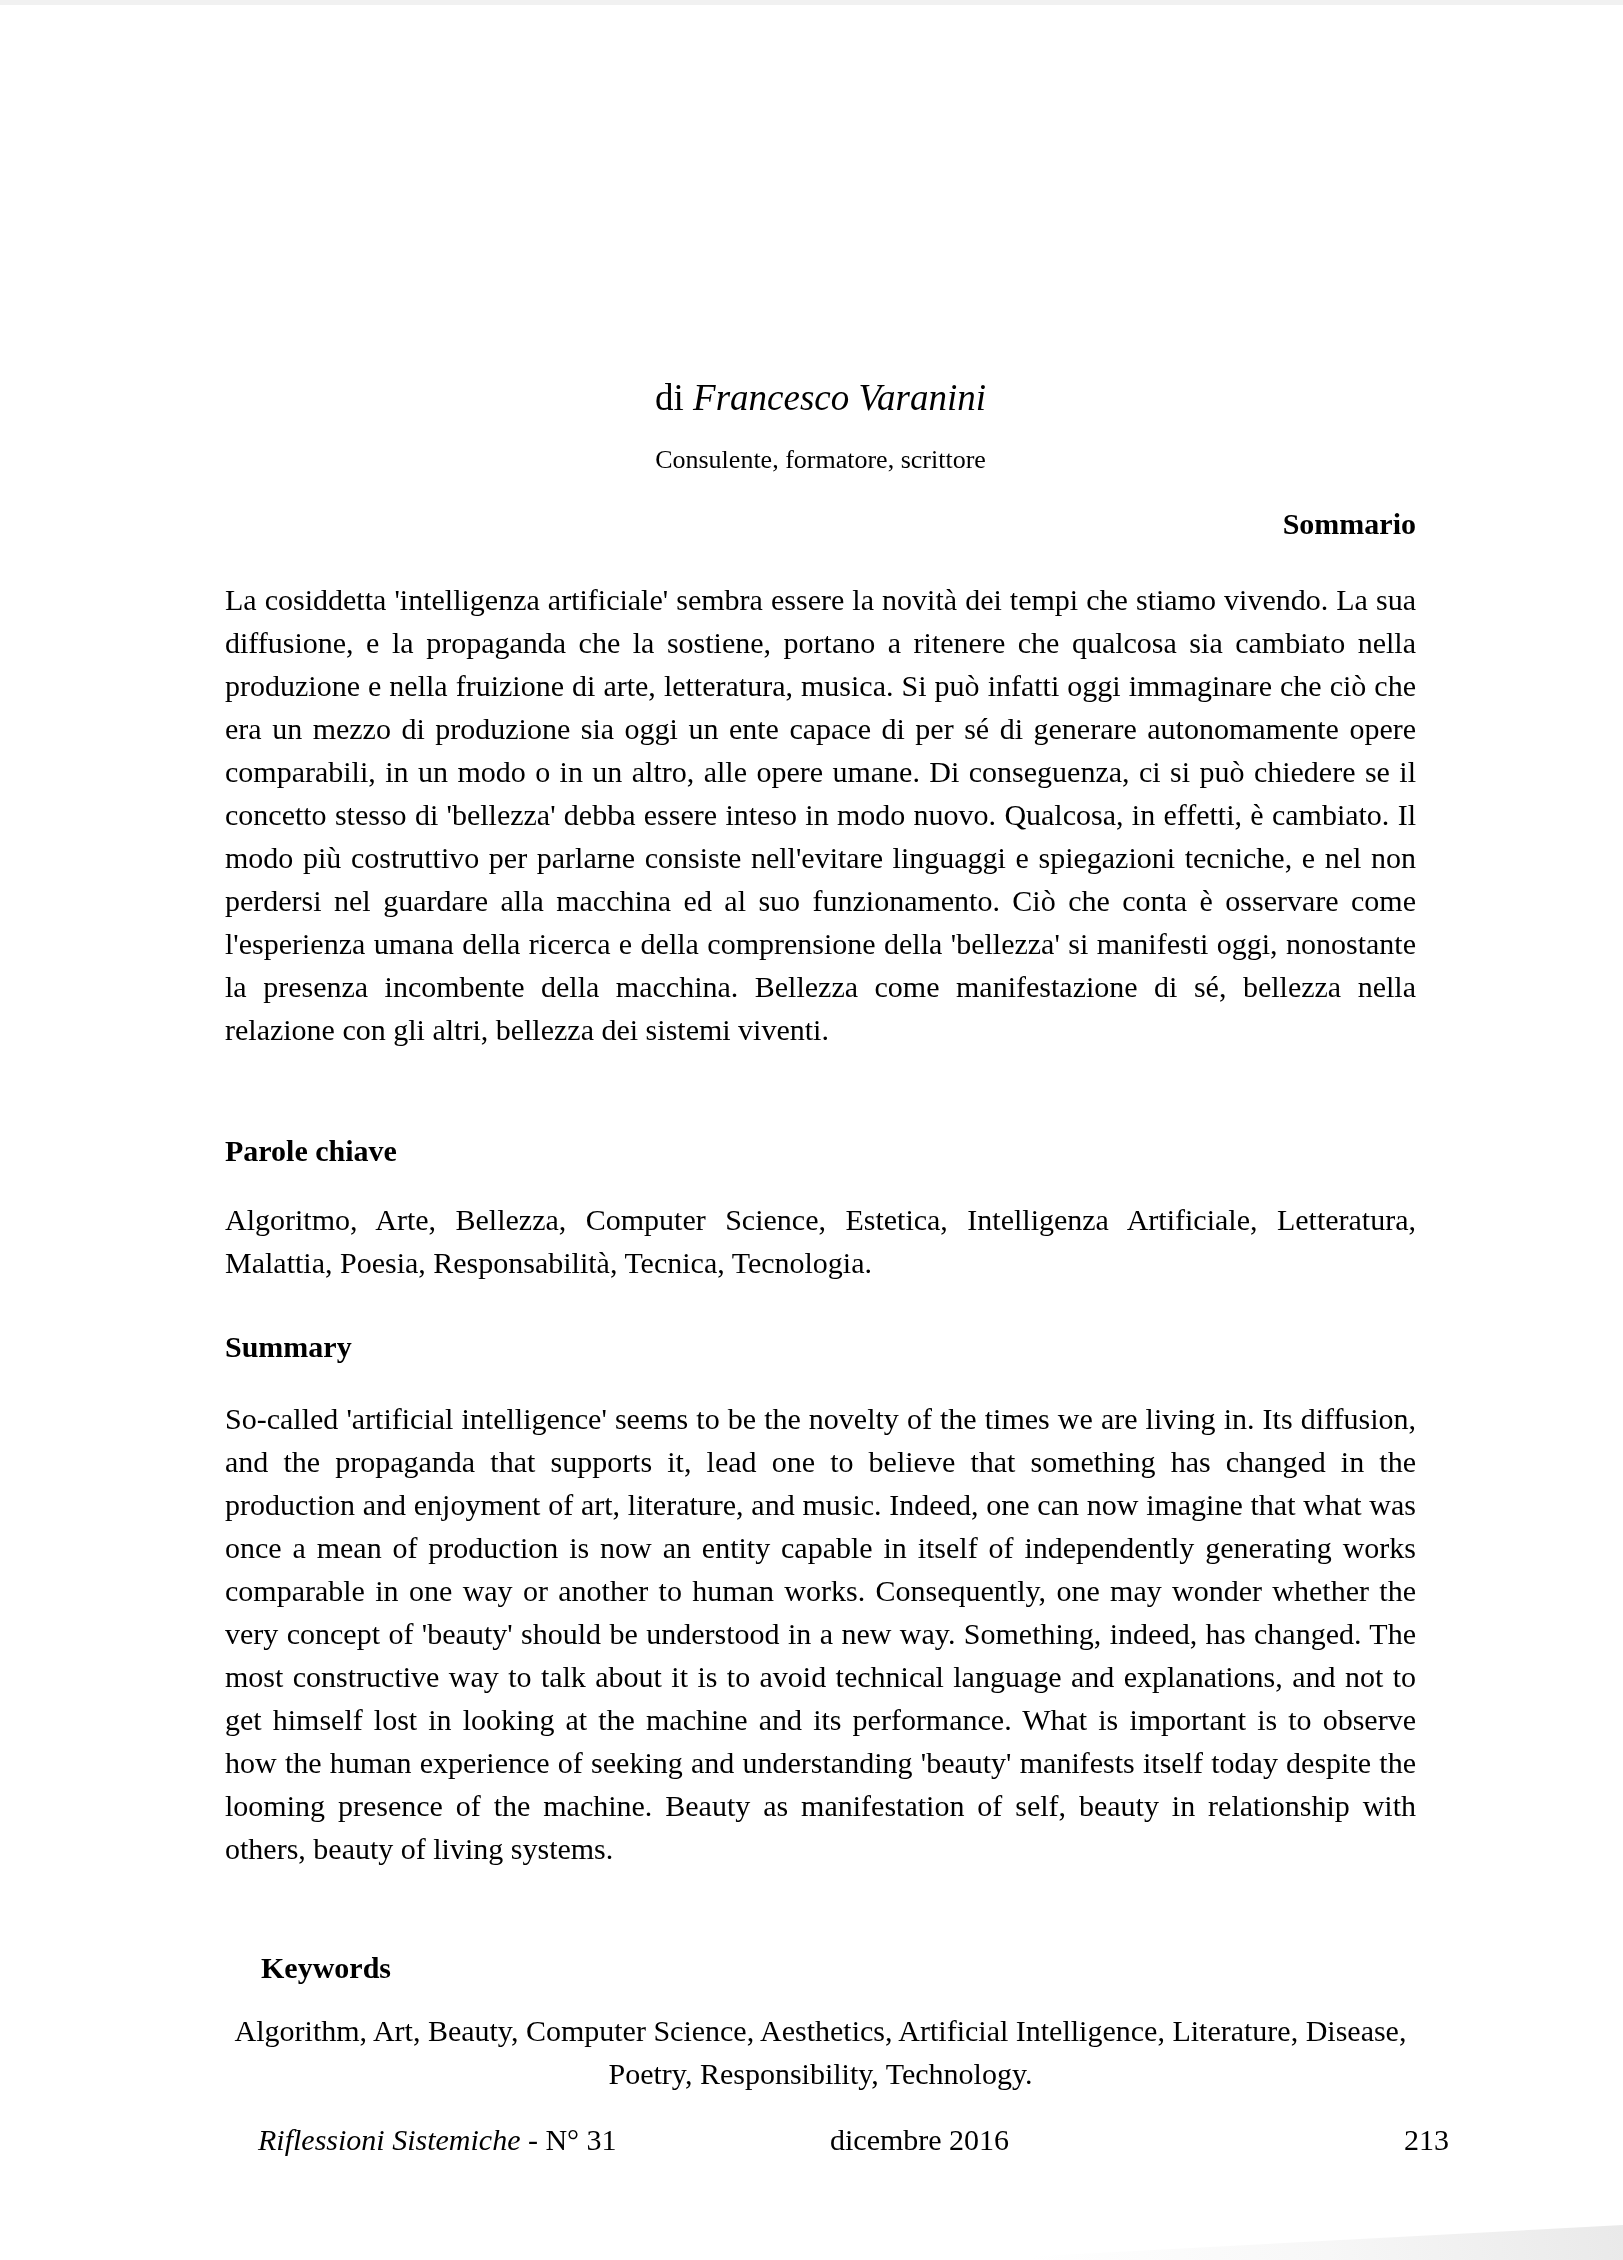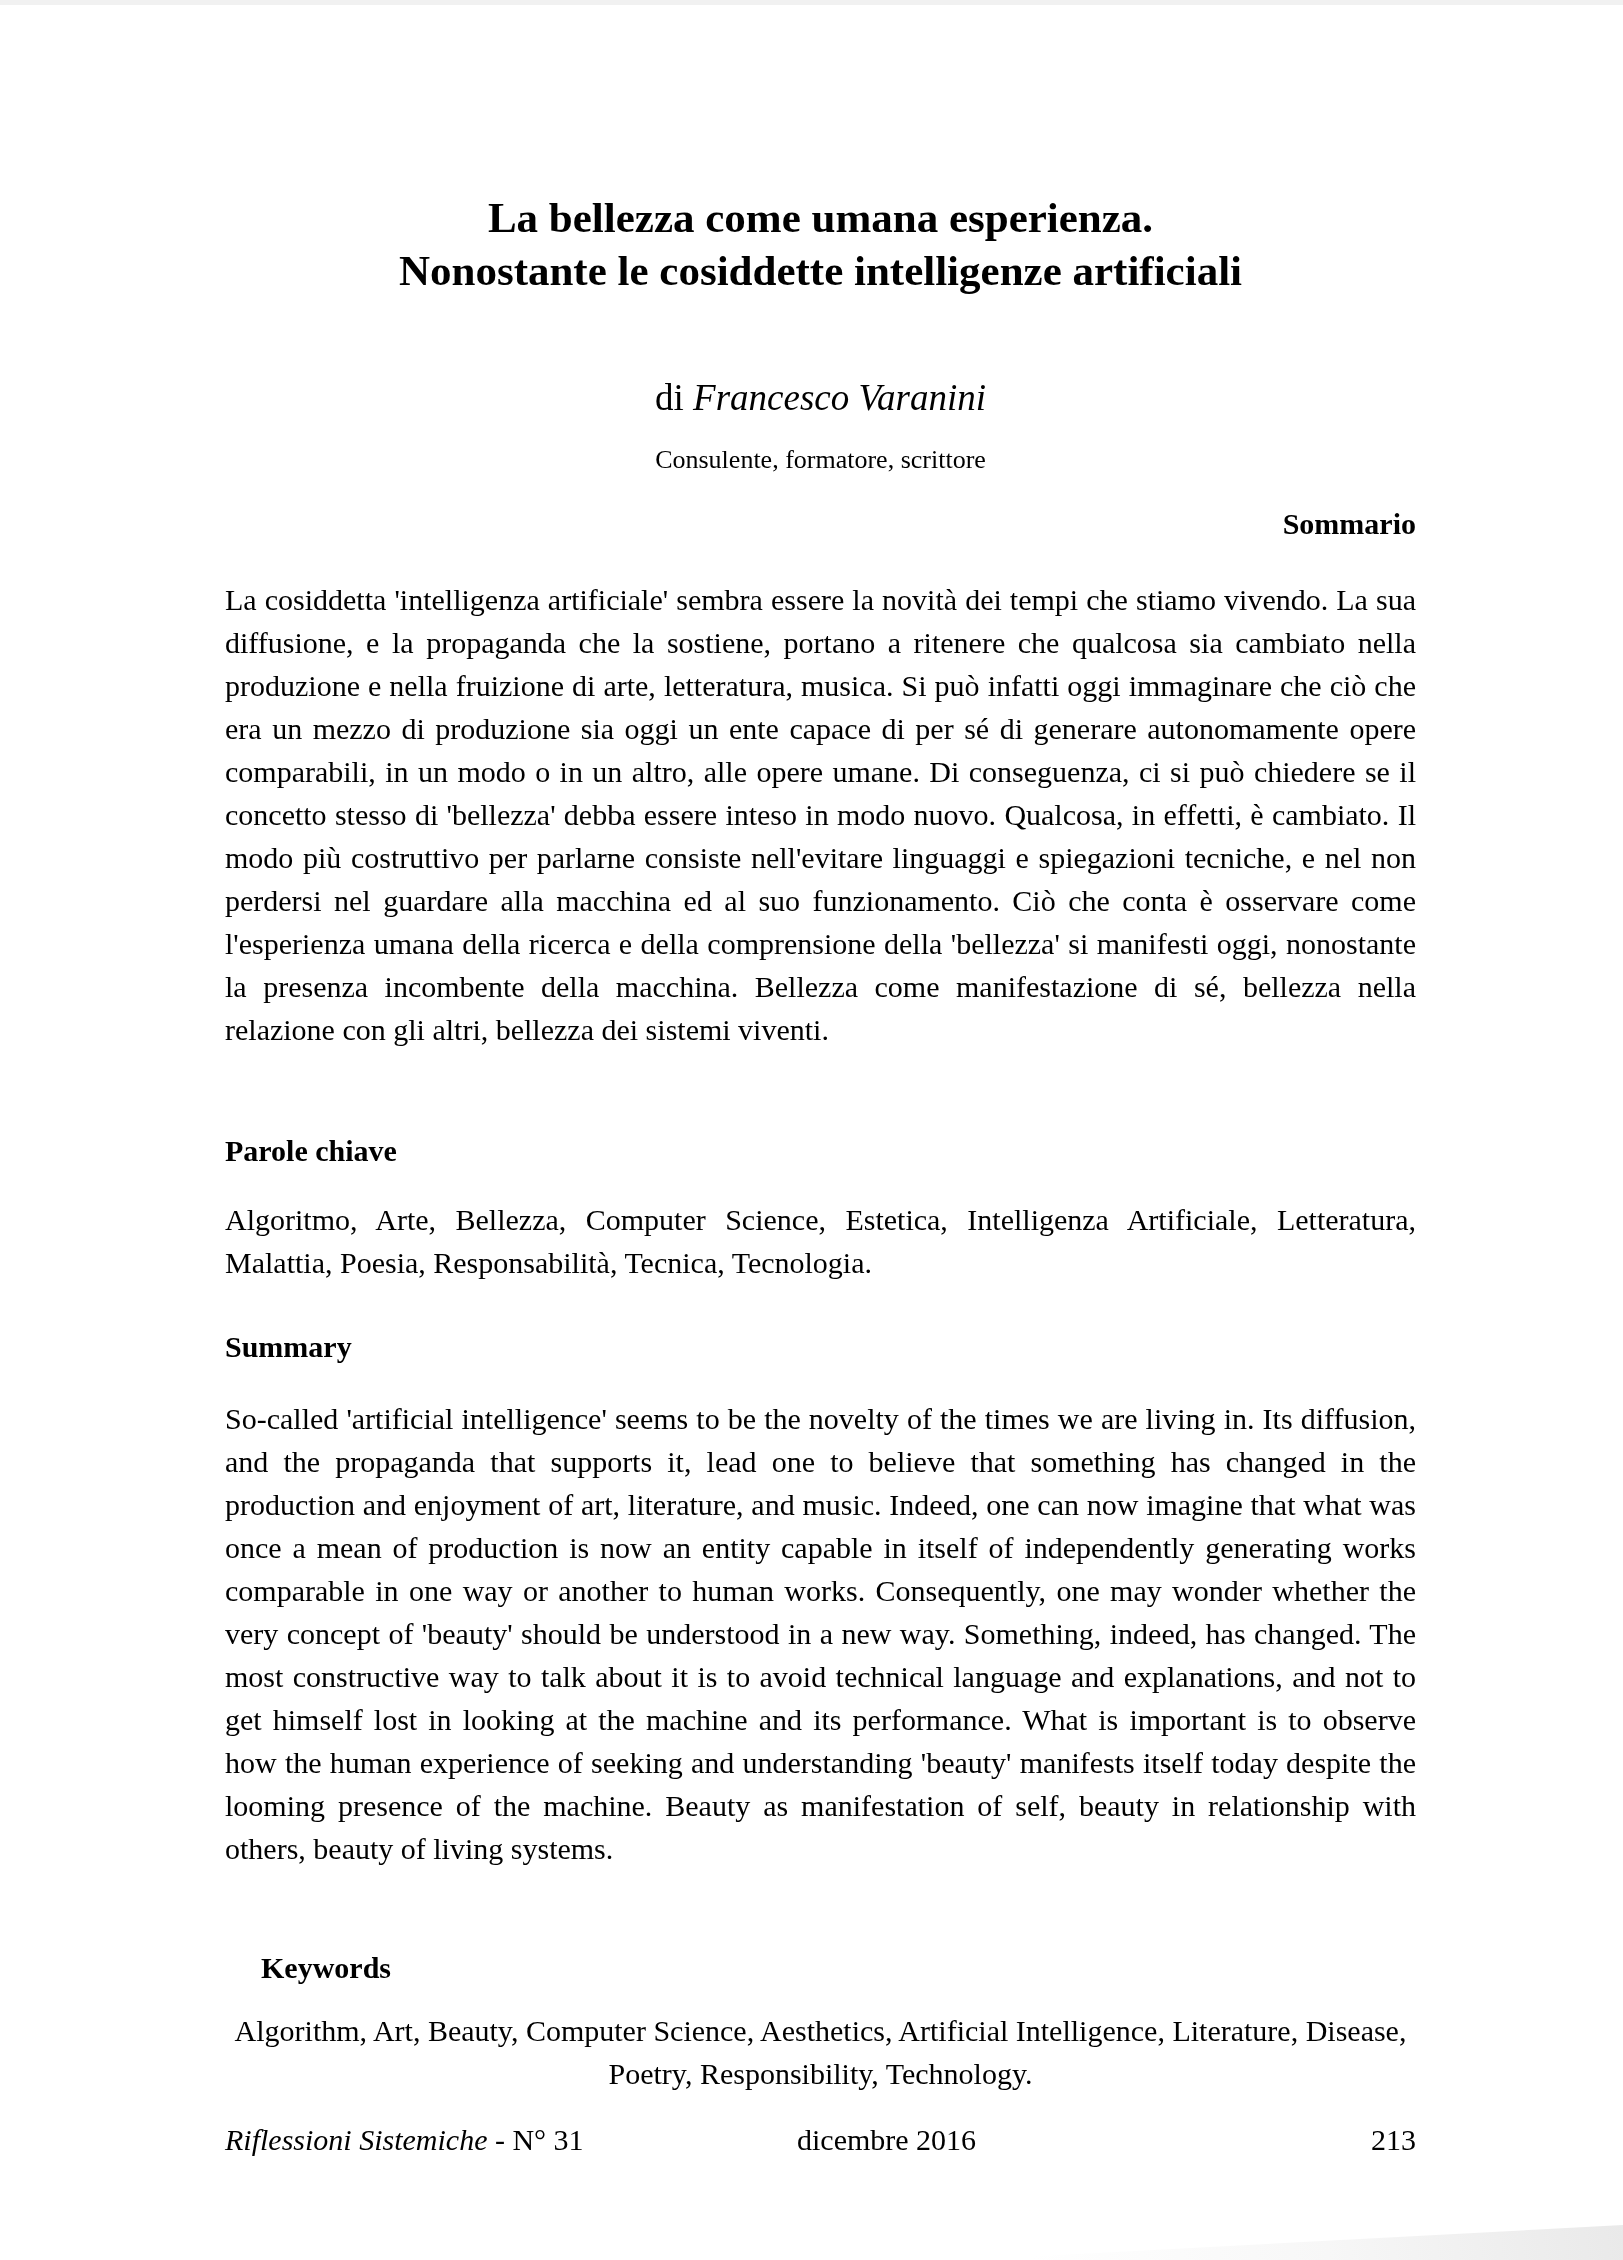--- a/index.html
+++ b/index.html
@@ -63,40 +63,37 @@
     text-align: justify;
   }
   .p-abstract-it { top: 578px; }
   .p-parole     { top: 1198px; }
   .p-summary-en { top: 1397px; }
   .p-keywords-en { top: 2009px; text-align: center; }
   .footer {
     top: 2118px;
     font-size: 30px;
     line-height: 43px;
+    margin-left: 33px;
   }
   .footer .journal { font-style: italic; }
   .footer .date {
     position: absolute; left: 572px; top: 0;
   }
   .footer .pageno {
     position: absolute; right: 0; top: 0;
   }
 </style>
 </head>
 <body>
 
 <div class="page">
 
   <div class="topbar"></div>
 
-  <div class="block title">
-    <div>La bellezza come umana esperienza.</div>
-    <div>Nonostante le cosiddette intelligenze artificiali</div>
-  </div>
 
   <div class="block byline"><span>di </span><span class="author">Francesco Varanini</span></div>
 
   <div class="block affiliation">Consulente, formatore, scrittore</div>
 
   <div class="block heading h-sommario">Sommario</div>
   <div class="block para p-abstract-it">La cosiddetta 'intelligenza artificiale' sembra essere la novità dei tempi che stiamo vivendo. La sua diffusione, e la propaganda che la sostiene, portano a ritenere che qualcosa sia cambiato nella produzione e nella fruizione di arte, letteratura, musica. Si può infatti oggi immaginare che ciò che era un mezzo di produzione sia oggi un ente capace di per sé di generare autonomamente opere comparabili, in un modo o in un altro, alle opere umane. Di conseguenza, ci si può chiedere se il concetto stesso di 'bellezza' debba essere inteso in modo nuovo. Qualcosa, in effetti, è cambiato. Il modo più costruttivo per parlarne consiste nell'evitare linguaggi e spiegazioni tecniche, e nel non perdersi nel guardare alla macchina ed al suo funzionamento. Ciò che conta è osservare come l'esperienza umana della ricerca e della comprensione della 'bellezza' si manifesti oggi, nonostante la presenza incombente della macchina. Bellezza come manifestazione di sé, bellezza nella relazione con gli altri, bellezza dei sistemi viventi.</div>
 
   <div class="block heading h-parole">Parole chiave</div>
   <div class="block para p-parole">Algoritmo, Arte, Bellezza, Computer Science, Estetica, Intelligenza Artificiale, Letteratura, Malattia, Poesia, Responsabilità, Tecnica, Tecnologia.</div>

